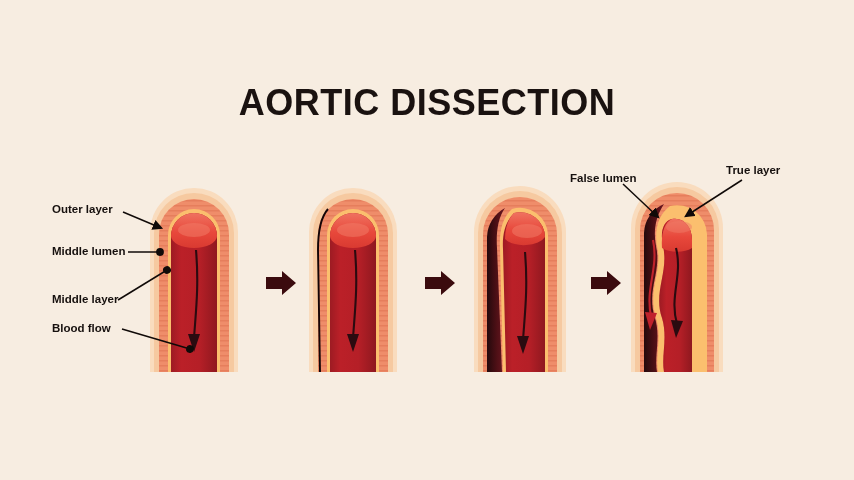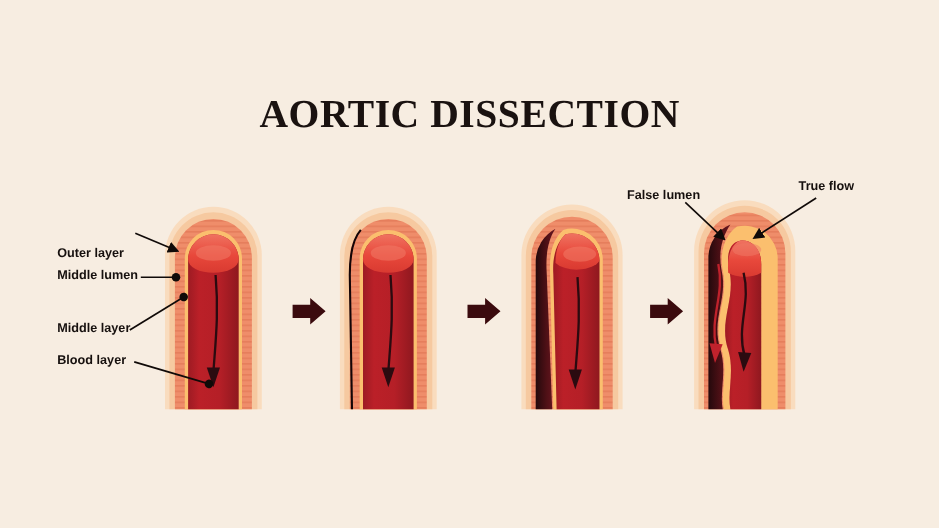--- a/index.html
+++ b/index.html
@@ -17,35 +17,35 @@
     width: 854px;
     height: 480px;
     background: #f7ede1;
   }
   #title {
     position: absolute;
     left: 0;
     top: 82px;
     width: 854px;
     text-align: center;
-    font-family: Liberation Serif, serif;
+    font-family: Liberation Sans, sans-serif;
     font-size: 36px;
     font-weight: bold;
     letter-spacing: 0.5px;
     color: #1a1210;
   }
   .lbl {
     position: absolute;
     font-family: "Liberation Sans", sans-serif;
     font-size: 11.5px;
     font-weight: bold;
     color: #16100e;
     white-space: nowrap;
   }
-  #lbl-outer   { left: 52px;  top: 203px; margin-top: 22px; }
+  #lbl-outer   { left: 52px;  top: 203px; }
   #lbl-middle  { left: 52px;  top: 245px; }
   #lbl-inner   { left: 52px;  top: 293px; }
   #lbl-blood   { left: 52px;  top: 322px; }
   #lbl-false   { left: 570px; top: 172px; }
   #lbl-true    { left: 726px; top: 164px; }
   #vectors {
     position: absolute;
     left: 0;
     top: 0;
     width: 854px;
@@ -196,17 +196,17 @@
       <line x1="118" y1="300" x2="167" y2="270" stroke="#100a08" stroke-width="1.5" marker-end="url(#dot)"></line>
       <line x1="122" y1="329" x2="190" y2="349" stroke="#100a08" stroke-width="1.5" marker-end="url(#dot)"></line>
       <line x1="623" y1="184" x2="658" y2="217" stroke="#100a08" stroke-width="1.5" marker-end="url(#arwHead)"></line>
       <line x1="742" y1="180" x2="686" y2="216" stroke="#100a08" stroke-width="1.5" marker-end="url(#arwHead)"></line>
     </g>
   </svg>
 
   <div class="lbl" id="lbl-outer">Outer layer</div>
   <div class="lbl" id="lbl-middle">Middle lumen</div>
   <div class="lbl" id="lbl-inner">Middle layer</div>
-  <div class="lbl" id="lbl-blood">Blood layer</div>
+  <div class="lbl" id="lbl-blood">Blood flow</div>
   <div class="lbl" id="lbl-false">False lumen</div>
-  <div class="lbl" id="lbl-true">True flow</div>
+  <div class="lbl" id="lbl-true">True layer</div>
 
 </div>
 
 </body></html>

